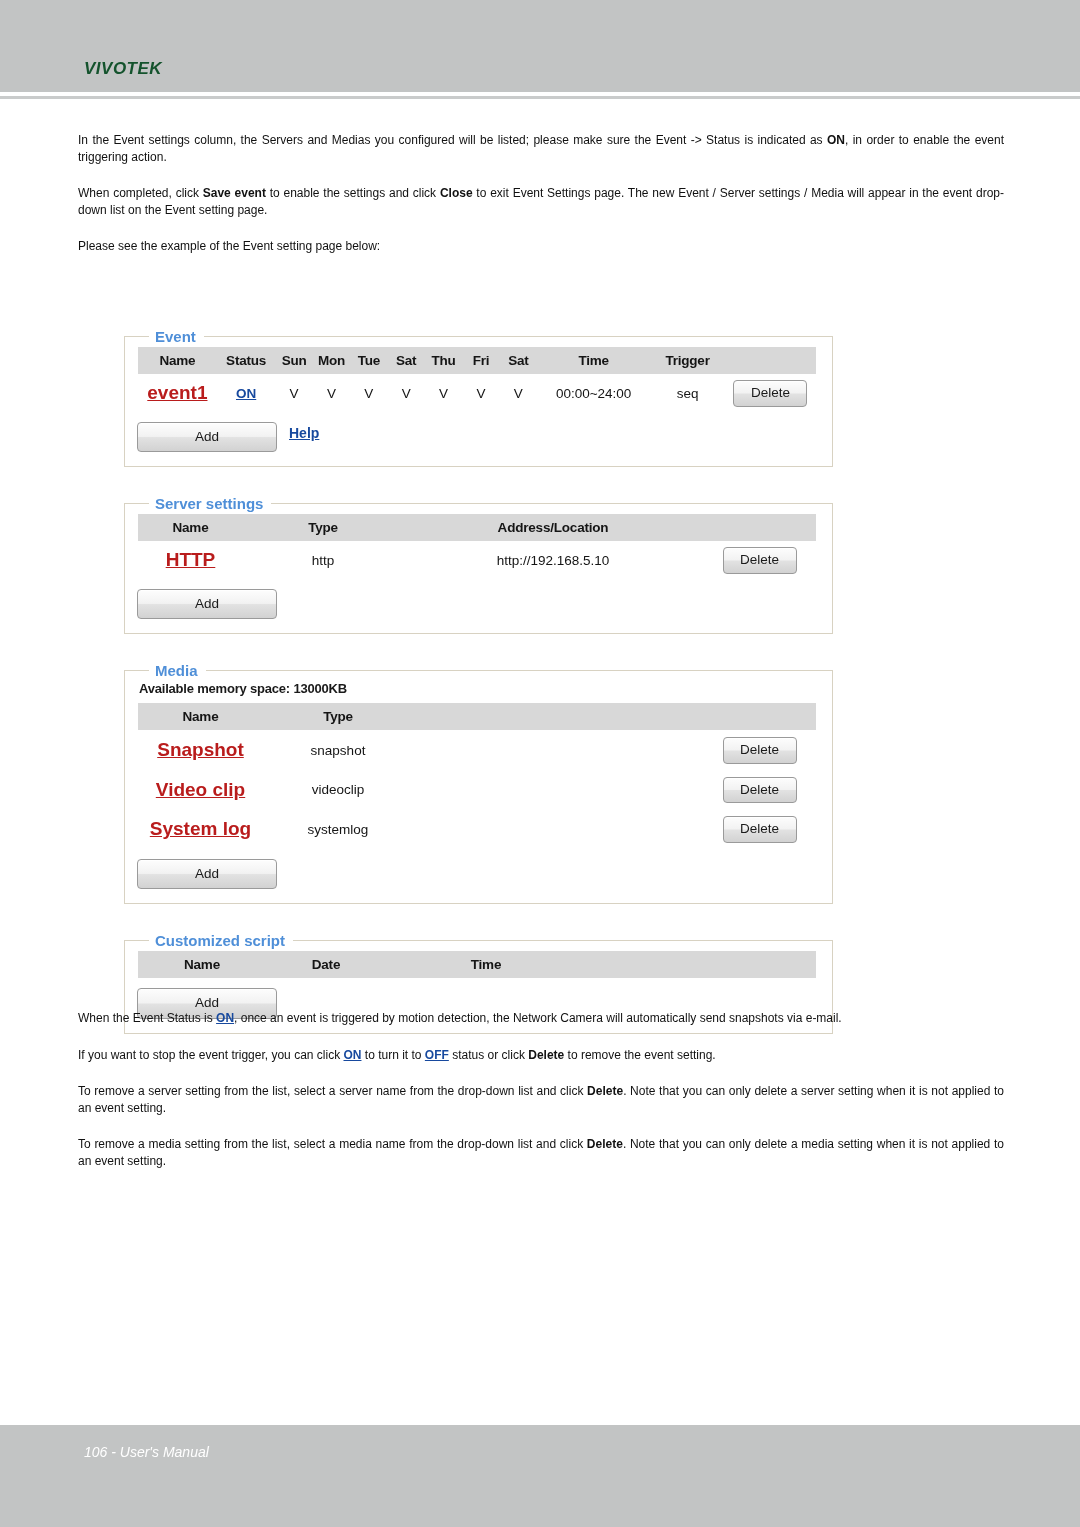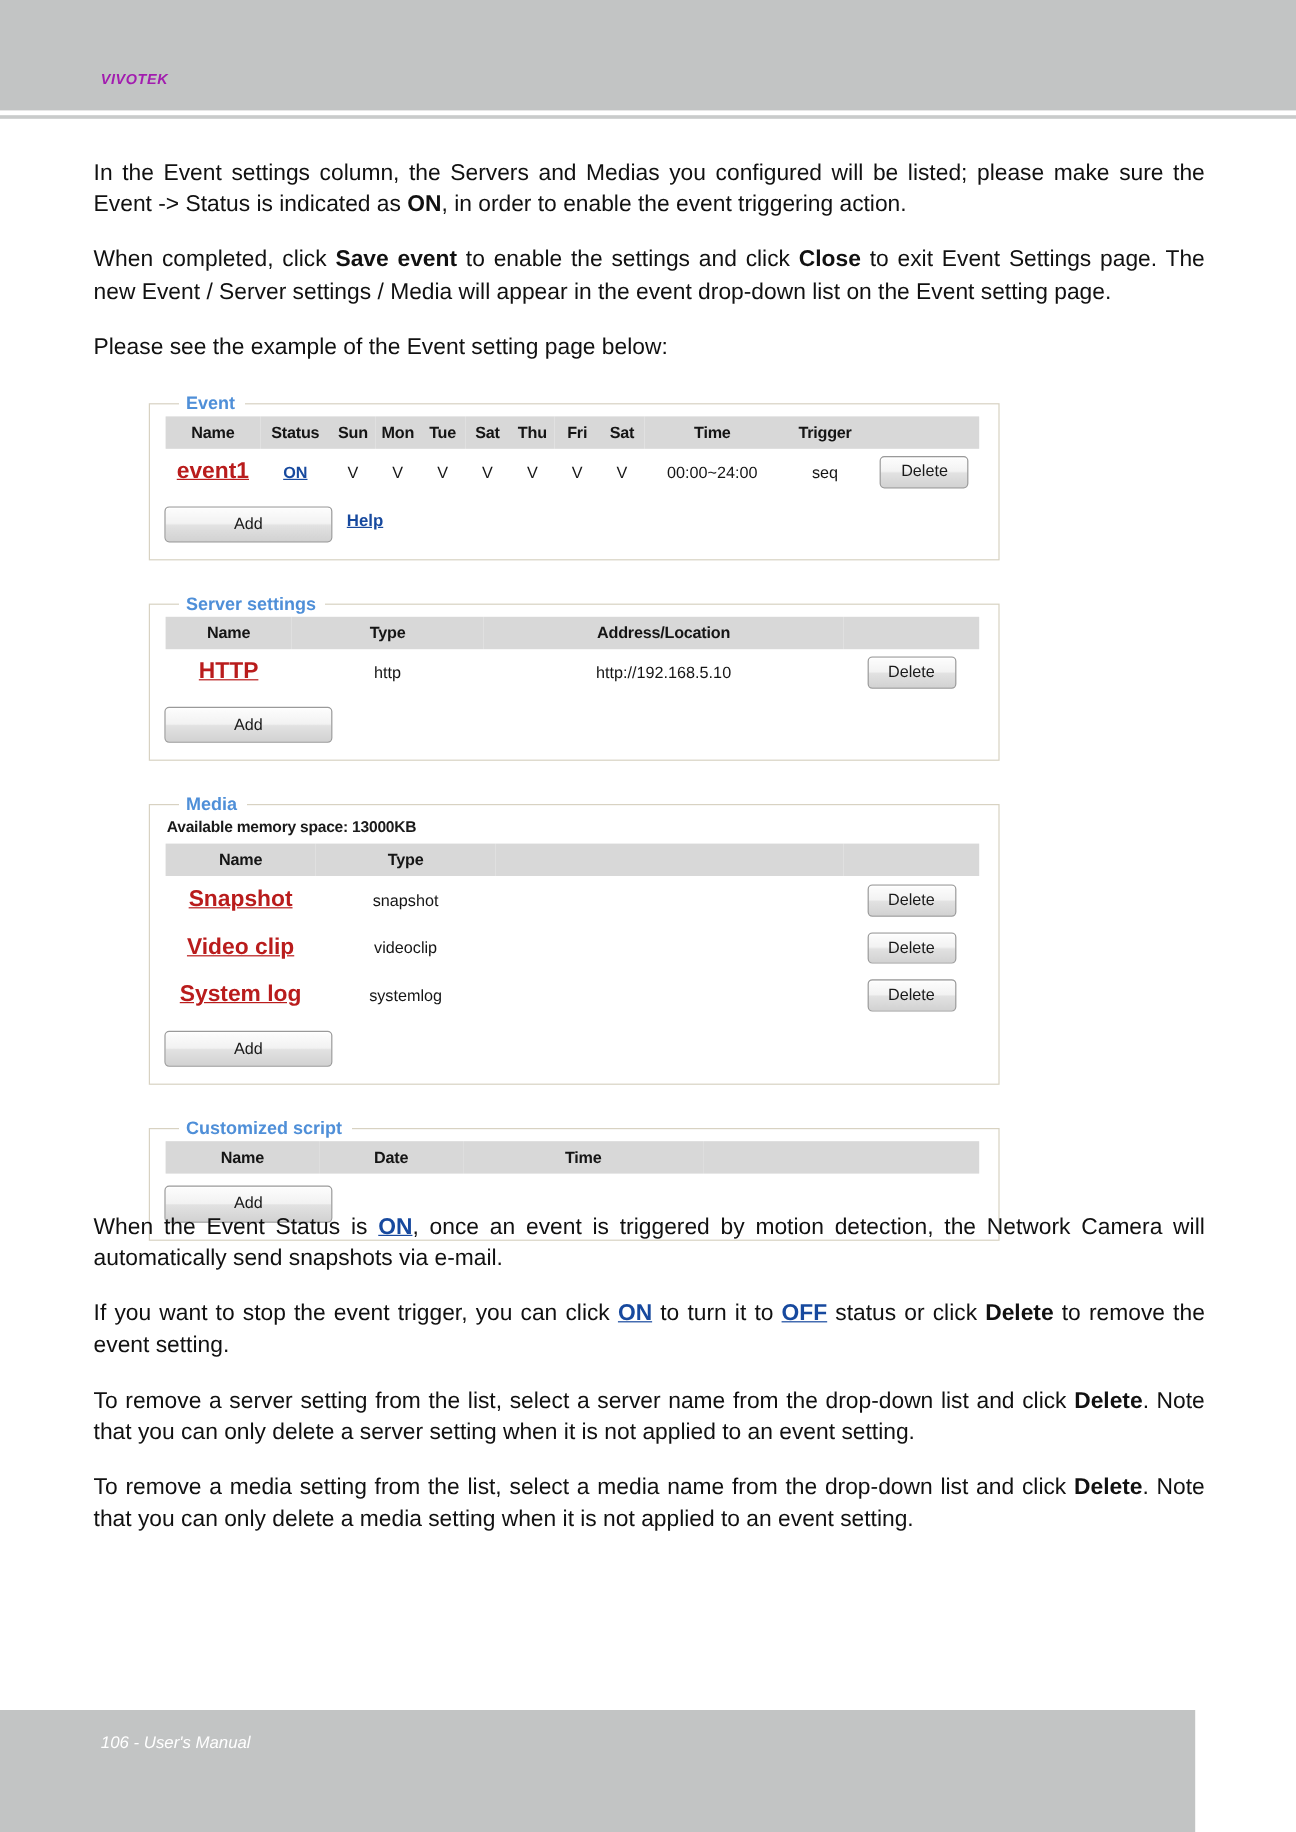--- a/index.html
+++ b/index.html
@@ -22,45 +22,45 @@
     left: 0;
     top: 0;
     width: 1080px;
     height: 92px;
     background: #c2c4c4;
   }
   .brand {
     position: absolute;
     left: 84px;
     top: 59px;
-    font-size: 12px;
+    font-size: 17px;
     font-weight: bold;
     font-style: italic;
     letter-spacing: 0.5px;
-    color: #a21caf;
+    color: #14532d;
   }
   .header-rule {
     position: absolute;
     left: 0;
     top: 96px;
     width: 1080px;
     height: 3px;
     background: #c9cbcb;
   }
 
   
   .content {
     position: absolute;
     left: 78px;
     top: 132px;
     width: 926px;
   }
   p.body-para {
     margin: 0 0 20px 0;
-    font-size: 19px;
+    font-size: 12px;
     line-height: 1.38;
     text-align: justify;
     color: #111111;
   }
   p.body-para.last-in-group { margin-bottom: 0; }
   p.body-para b { font-weight: bold; }
   .ul-link {
     color: #17499e;
     text-decoration: underline;
     font-weight: bold;
@@ -200,24 +200,23 @@
   .t-media td.act-cell .btn-delete { margin: 1px 0; }
   .t-server td.act-cell { padding-left: 0; text-align: center; }
 
   .addrow { margin-top: 2px; }
 
   
   .page-footer {
     position: absolute;
     left: 0;
     top: 1425px;
-    width: 952px;
+    width: 1080px;
     height: 102px;
     background: #c2c4c4;
-    padding-left: 44px;
   }
   .footer-text {
     position: absolute;
     left: 84px;
     top: 19px;
     font-size: 14px;
     font-style: italic;
     color: #ffffff;
   }
 </style>

